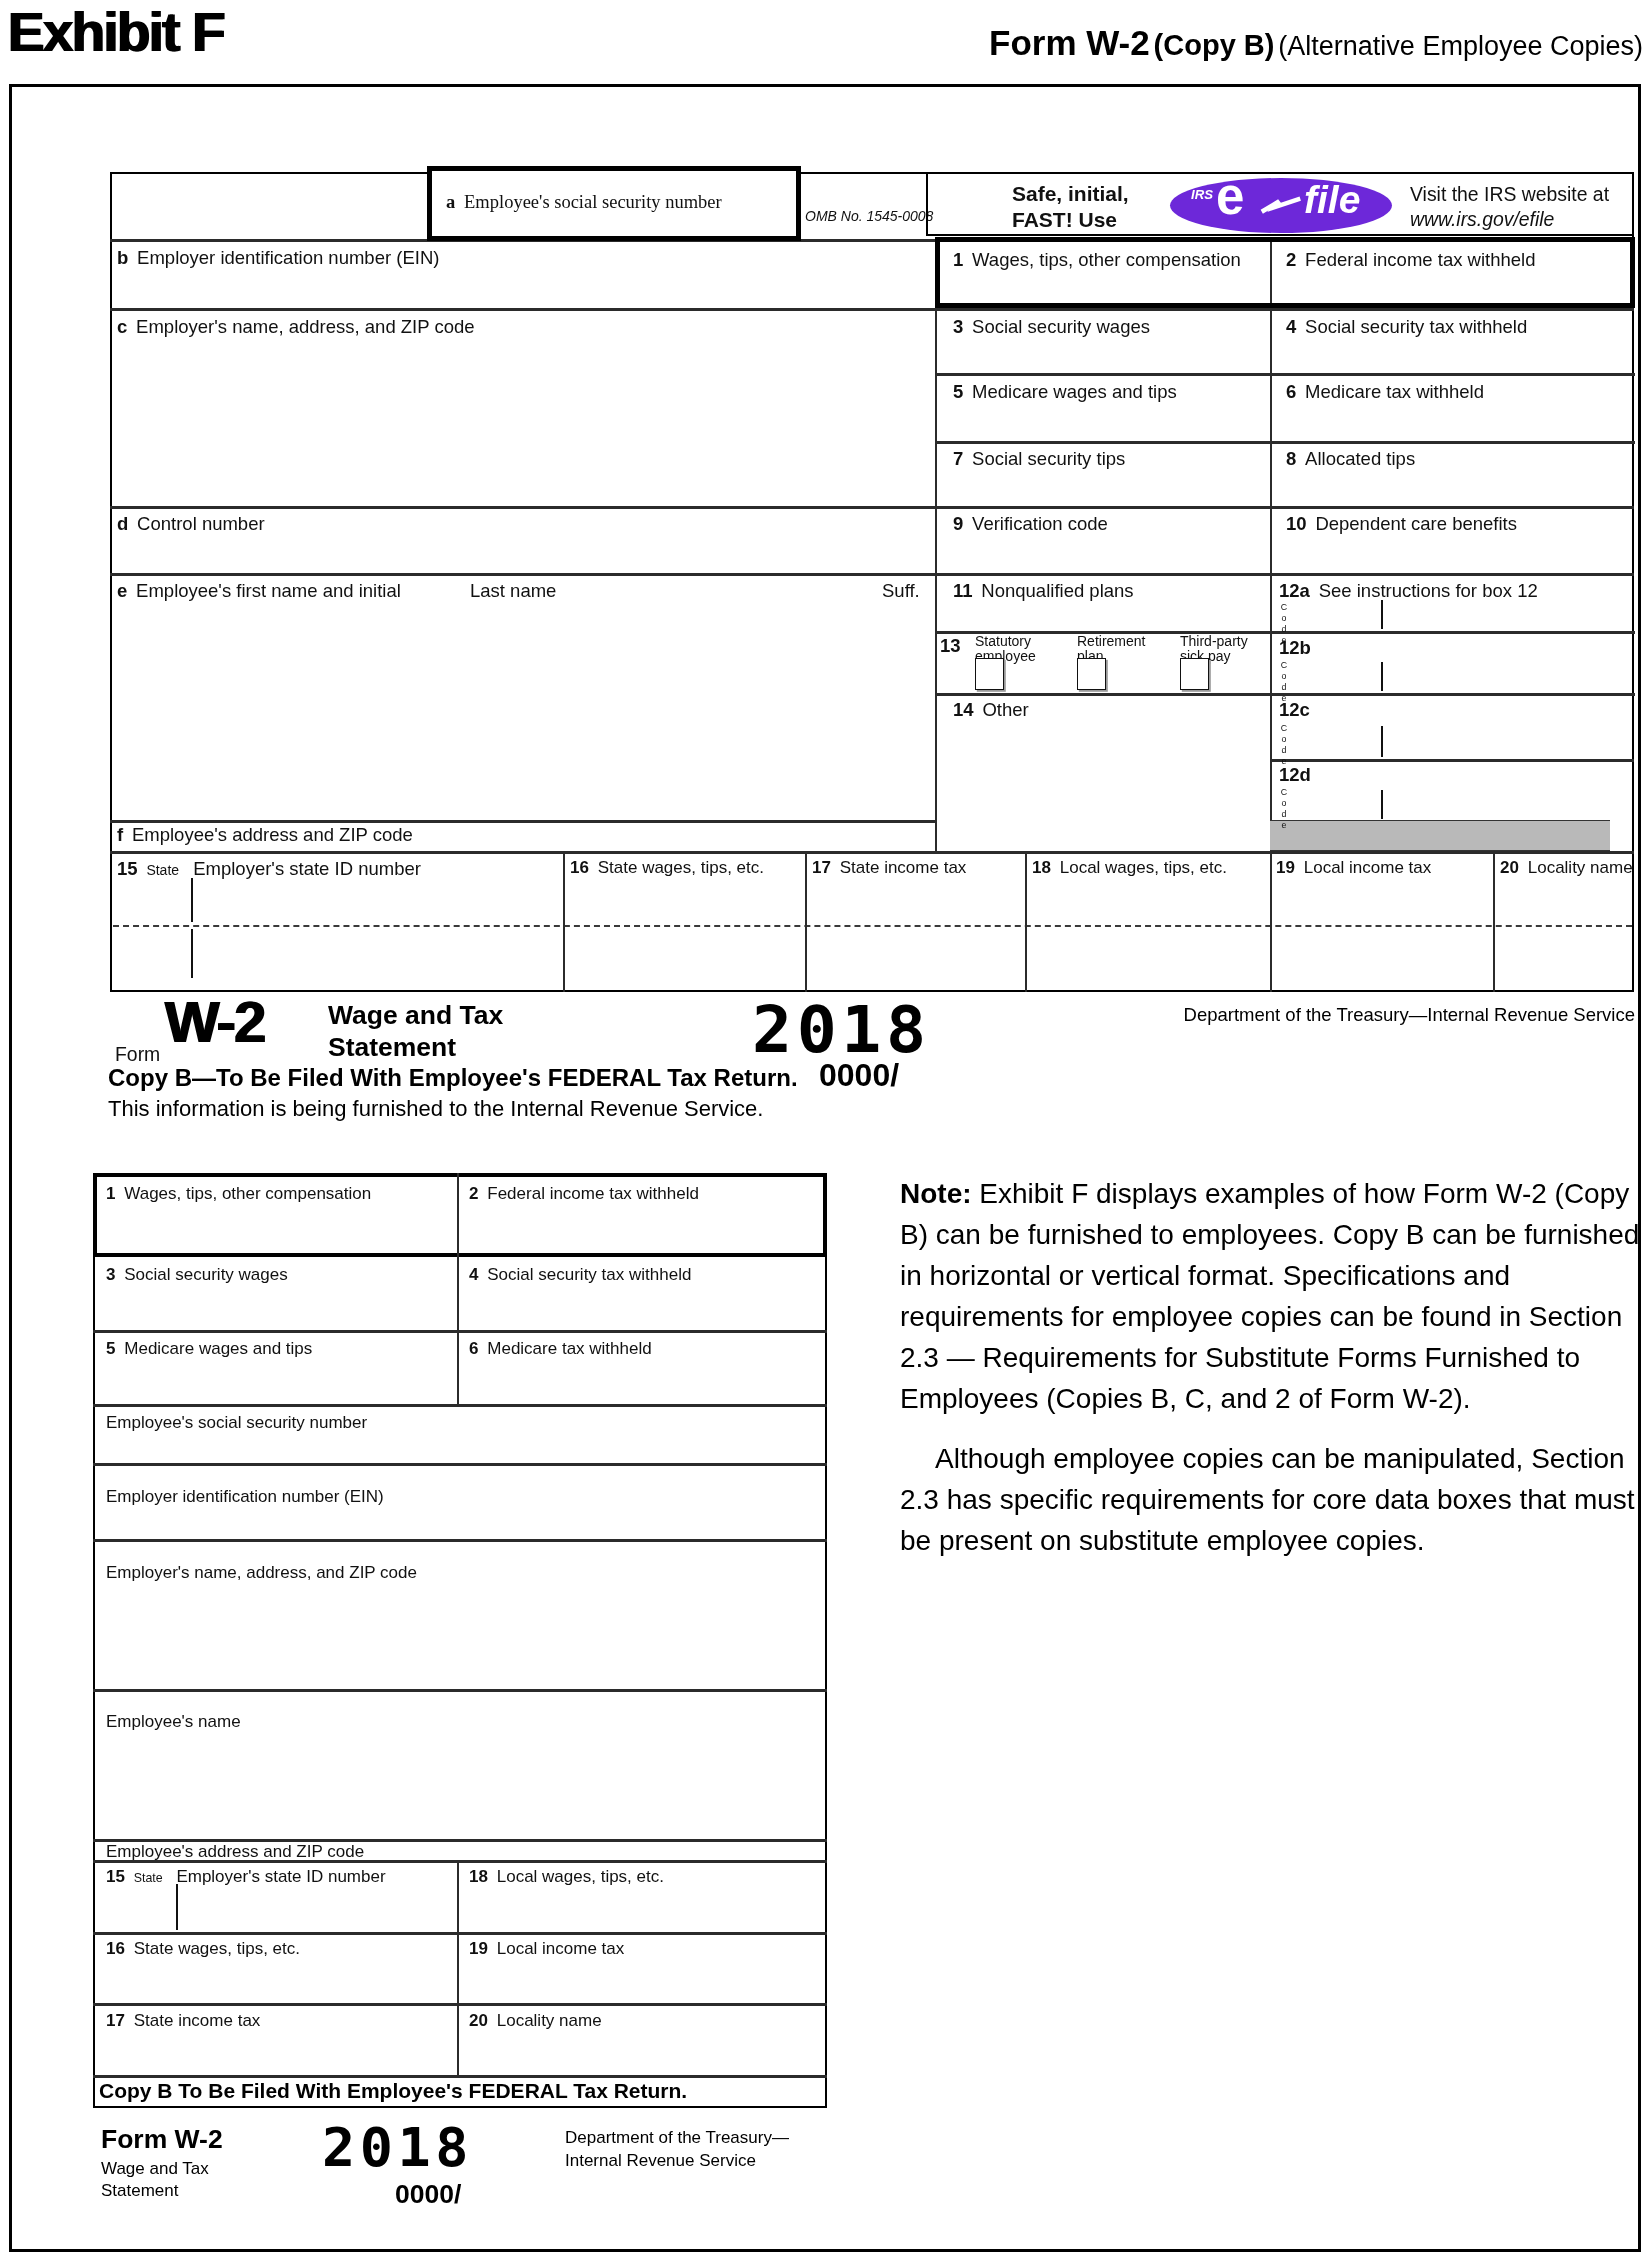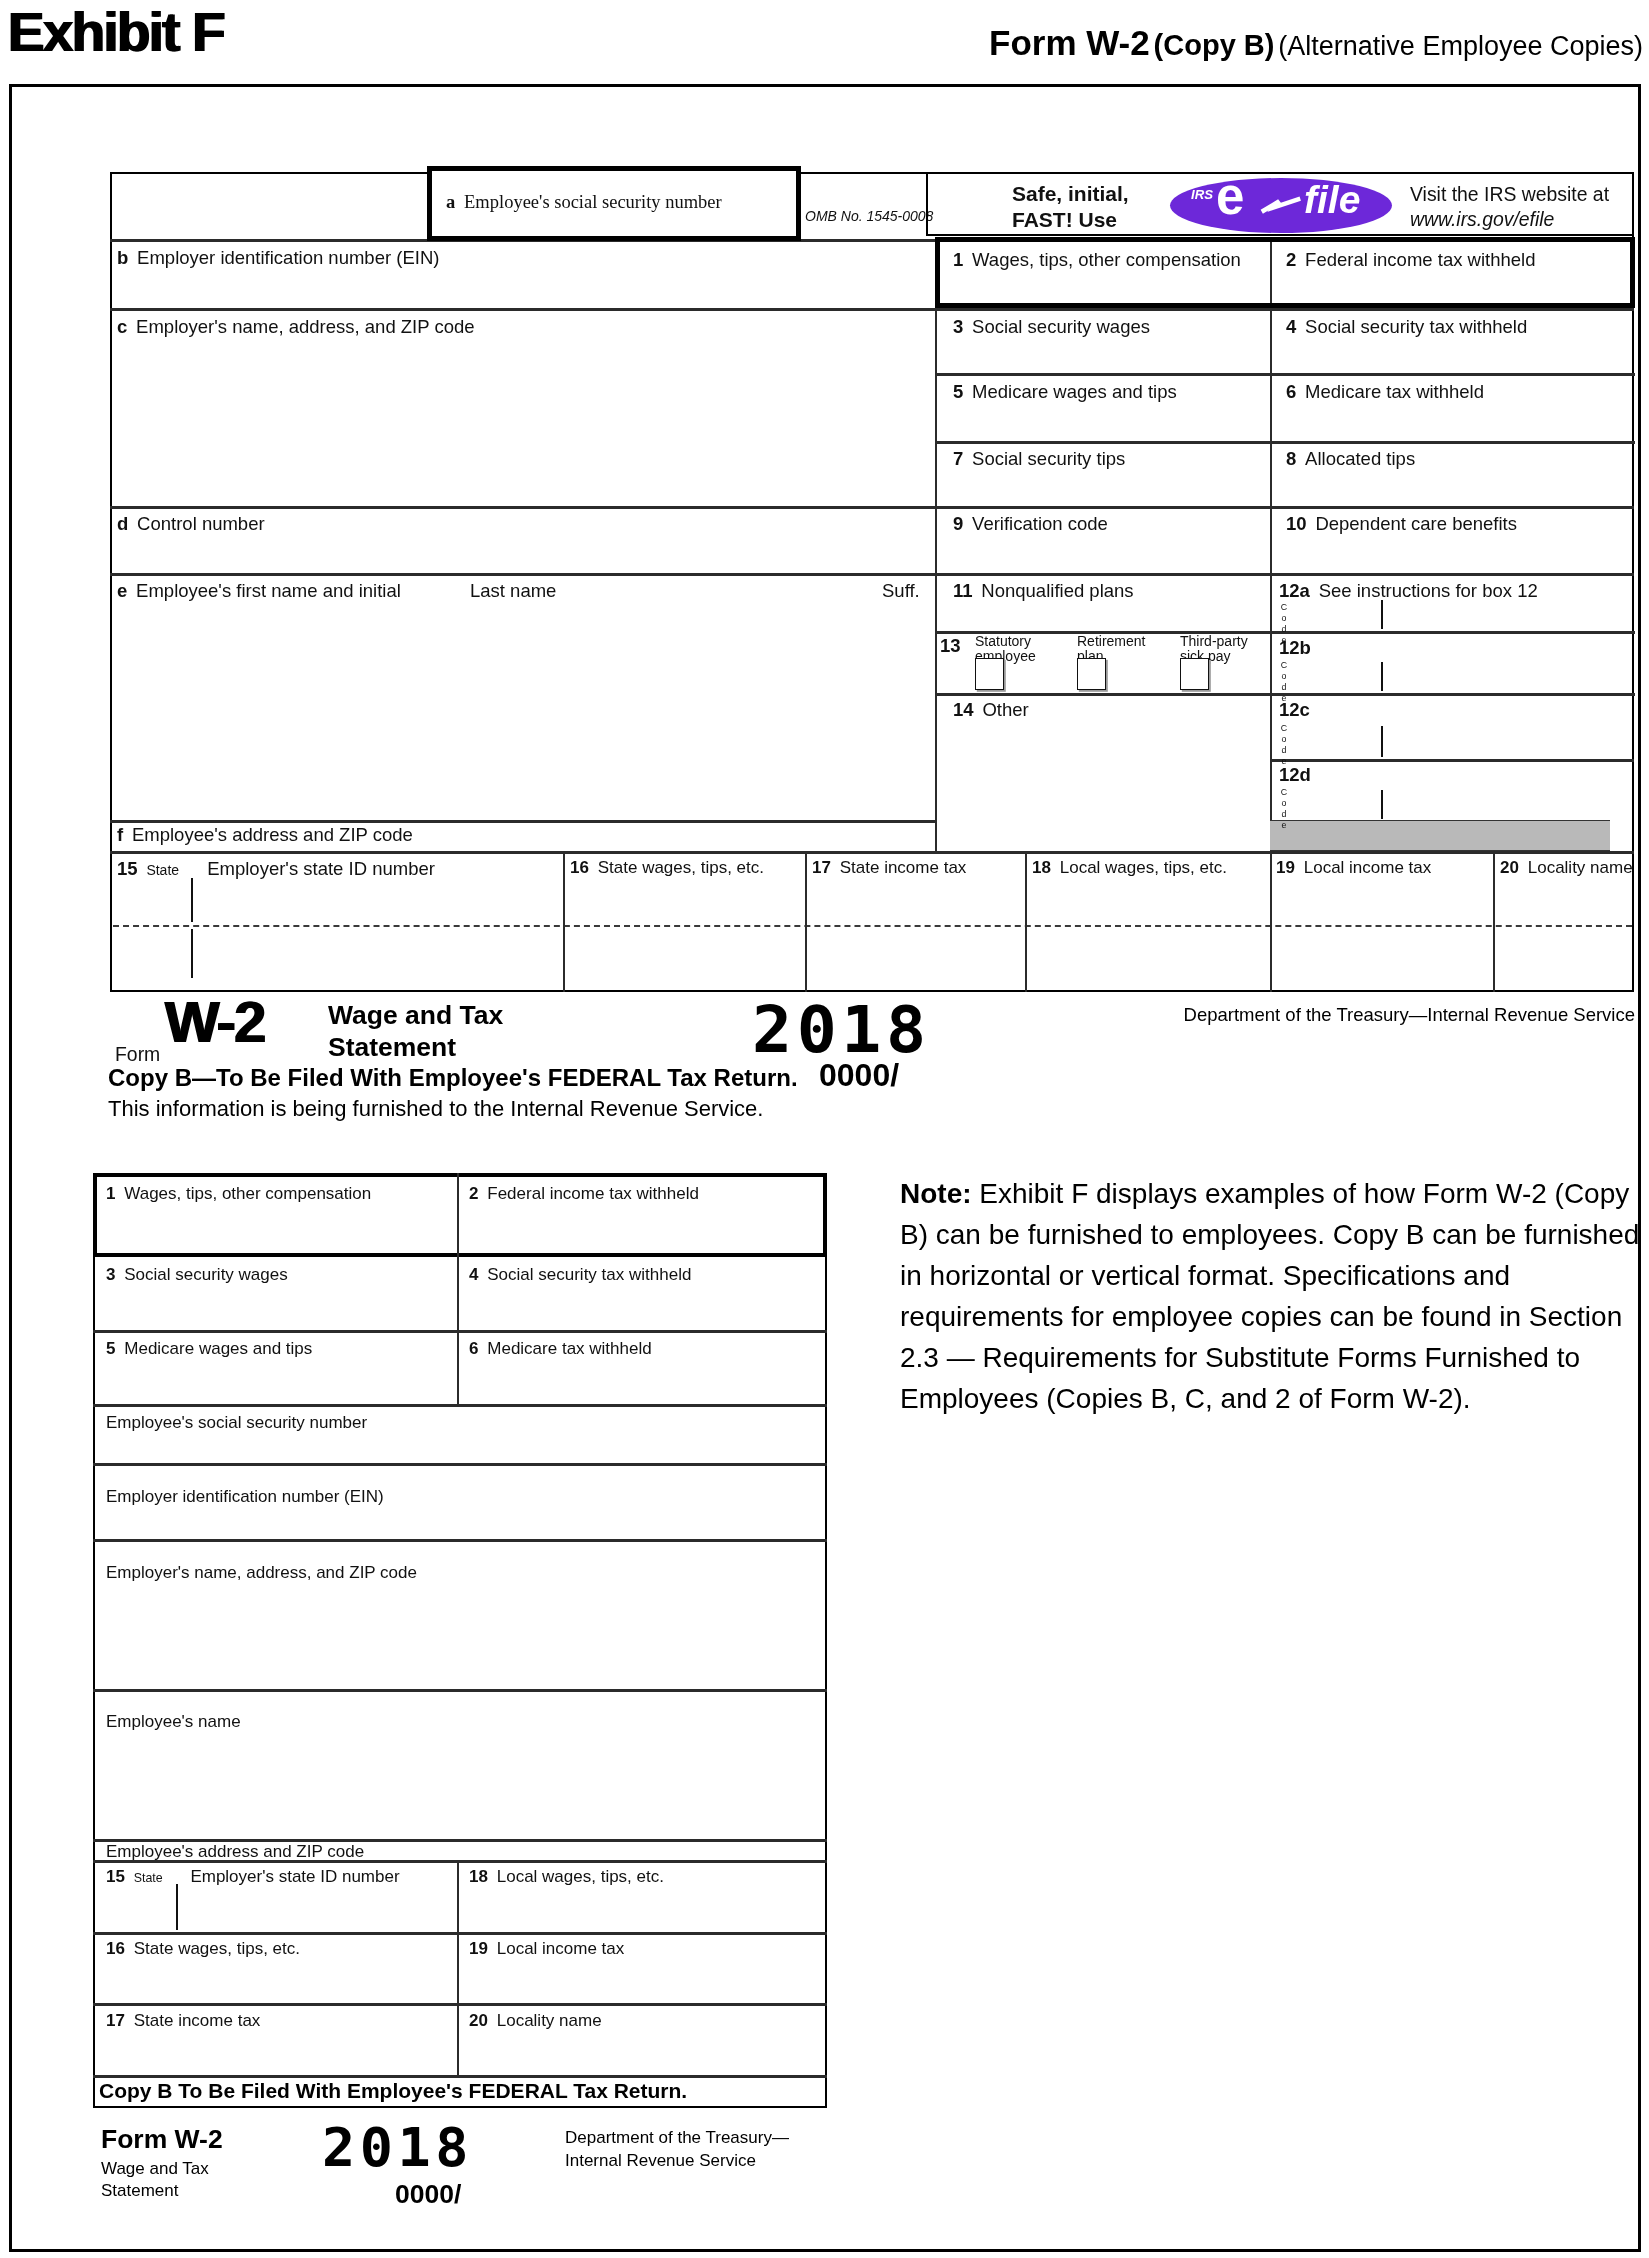--- a/index.html
+++ b/index.html
@@ -4,21 +4,21 @@
 <style>
   html,body{margin:0;padding:0;}
   body{width:1650px;height:2258px;position:relative;background:#fff;color:#000;
        font-family:"Liberation Sans","DejaVu Sans",sans-serif;overflow:hidden;}
   .abs{position:absolute;}
   
   .L{position:absolute;white-space:nowrap;font-size:18.5px;color:#111;}
   .L .n{font-weight:bold;margin-right:8.8px;}
   .S{font-size:17px;}
   .tiny{font-size:14px;line-height:15px;}
-  .st{font-size:14px;margin-right:23px;}
+  .st{font-size:14px;margin-right:9px;}
   
   .hl{position:absolute;height:2.6px;background:#2b2b2b;}
   .vl{position:absolute;width:1.8px;background:#2b2b2b;}
   .dash{position:absolute;height:0;border-top:2.6px dashed #3a3a3a;}
   .tick{position:absolute;width:1.8px;background:#111;}
   .box{position:absolute;box-sizing:border-box;}
   .vcode{position:absolute;writing-mode:vertical-rl;text-orientation:upright;
          font-size:8.8px;letter-spacing:0.9px;color:#111;}
   .cb{position:absolute;width:26.5px;height:30px;border:1.8px solid #111;background:#fff;
       box-shadow:1.8px 1.8px 0 #9a9a9a;}
@@ -203,14 +203,15 @@
   <span>Wage and Tax</span><br><span>Statement</span>
 </div>
 <div class="abs ocr" style="left:322px;top:2117px;font-size:53px;">2018</div>
 <div class="abs" style="left:395px;top:2179px;font-size:26.5px;font-weight:bold;">0000/</div>
 <div class="abs" style="left:565px;top:2126px;font-size:17px;line-height:23px;">
   <span>Department  of  the  Treasury—</span><br><span>Internal Revenue Service</span>
 </div>
 
 <div class="note" style="left:900px;top:1173px;width:745px;">
   <p><b>Note:</b> <span>Exhibit F displays examples of how Form W-2 (Copy B) can be furnished to employees. Copy B can be furnished in horizontal or vertical format. Specifications and requirements for employee copies can be found in Section 2.3 — Requirements for Substitute Forms Furnished to Employees (Copies B, C, and 2 of Form W-2).</span></p>
+  <p style="text-indent:35px;">Although employee copies can be manipulated, Section 2.3 has specific requirements for core data boxes that must be present on substitute employee copies.</p>
 </div>
 
 
 </body></html>

